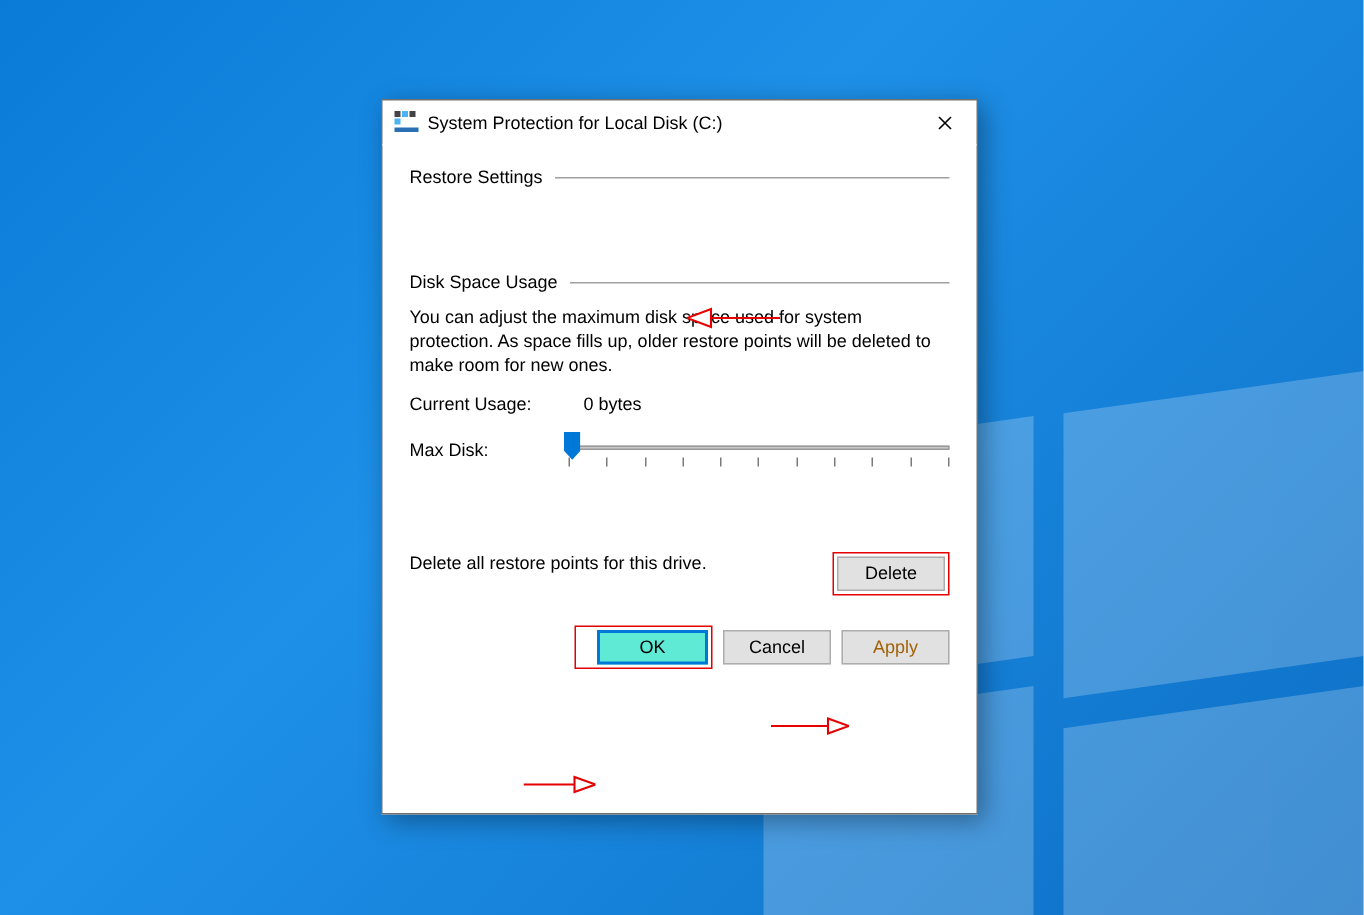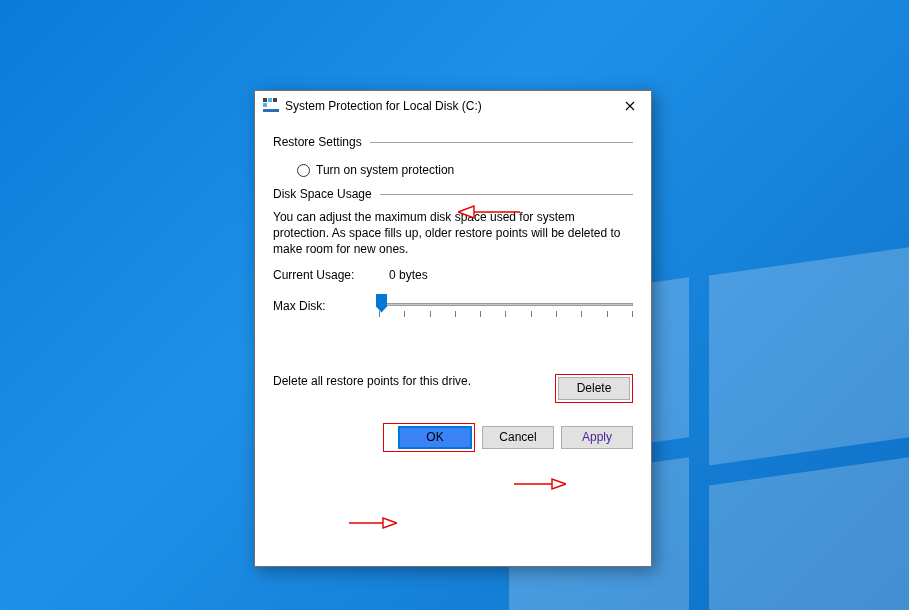--- a/index.html
+++ b/index.html
@@ -30,21 +30,21 @@
     transform: skewY(-8deg);
   }
   .bg-logo .p1 { left: 0; top: 60px; width: 180px; height: 160px; }
   .bg-logo .p2 { left: 200px; top: 30px; width: 220px; height: 190px; }
   .bg-logo .p3 { left: 0; top: 240px; width: 180px; height: 160px; }
   .bg-logo .p4 { left: 200px; top: 240px; width: 220px; height: 190px; }
 
   .dialog {
     position: absolute;
     left: 254px;
-    top: 90px;
+    top: 66px;
     width: 398px;
     height: 477px;
     background: #fff;
     border: 1px solid #707070;
     box-shadow: 4px 4px 16px rgba(0,0,0,0.35);
     display: flex;
     flex-direction: column;
   }
   .titlebar {
     height: 30px;
@@ -97,21 +97,21 @@
   }
   .radio.checked::after {
     content: ""; width: 7px; height: 7px; border-radius: 50%; background: #000;
   }
   .highlight-box {
     border: 1.5px solid #e60000;
     padding: 2px 6px 2px 2px;
     display: inline-flex; align-items: center; gap: 6px;
   }
 
-  .disk-section { }
+  .disk-section { margin-top: 44px; }
 
   .row-cu { display:flex; gap:28px; margin-top:10px; }
 
   .slider-row { display:flex; gap:18px; align-items:center; margin-top:14px; }
   .slider-row .label { width: 88px; }
   .slider-track {
     flex:1; height: 20px; position:relative;
   }
   .slider-track .rail {
     position:absolute; left:0; right:0; top:7px; height:3px;
@@ -136,22 +136,22 @@
   }
   .delete-row .left { flex:1; }
   .delete-box { border:1.5px solid #e60000; padding:2px;text-decoration:underline; }
 
   .btn {
     min-width: 72px; height:23px; padding: 0 10px;
     background: #e1e1e1; border:1px solid #adadad;
     font-size:12px; cursor:pointer;
     display:inline-flex; align-items:center; justify-content:center;
   }
-  .btn:disabled { color:#4c1d95; cursor:default; }
-  .btn.default { border:2px solid #0078d7; background:#3b82f6;margin-left:12px; }
+  .btn:disabled { color:#a16207; cursor:default; }
+  .btn.default { border:2px solid #0078d7; background:#5eead4;margin-left:12px; }
 
   .footer {
     display:flex; gap:7px; justify-content:flex-end; align-items:center;
     margin-top: 20px;
   }
   .ok-box { border:1.5px solid #e60000; padding:2px; display:inline-flex; }
 
   
   .arrow {
     position:absolute; pointer-events:none;
@@ -187,24 +187,20 @@
   </div>
 
   <div class="body">
 
     <div class="section-title">
       <span>Restore Settings</span>
       <span class="line"></span>
     </div>
 
 
-    <label class="radio-row" style="margin-top:4px;">
-      <span class="radio"></span>
-      <span>Turn on system protection</span>
-    </label>
 
 
     <div class="disk-section">
       <div class="section-title">
         <span>Disk Space Usage</span>
         <span class="line"></span>
       </div>
       <p class="help">You can adjust the maximum disk space used for system protection. As space fills up, older restore points will be deleted to make room for new ones.</p>
 
       <div class="row-cu">

